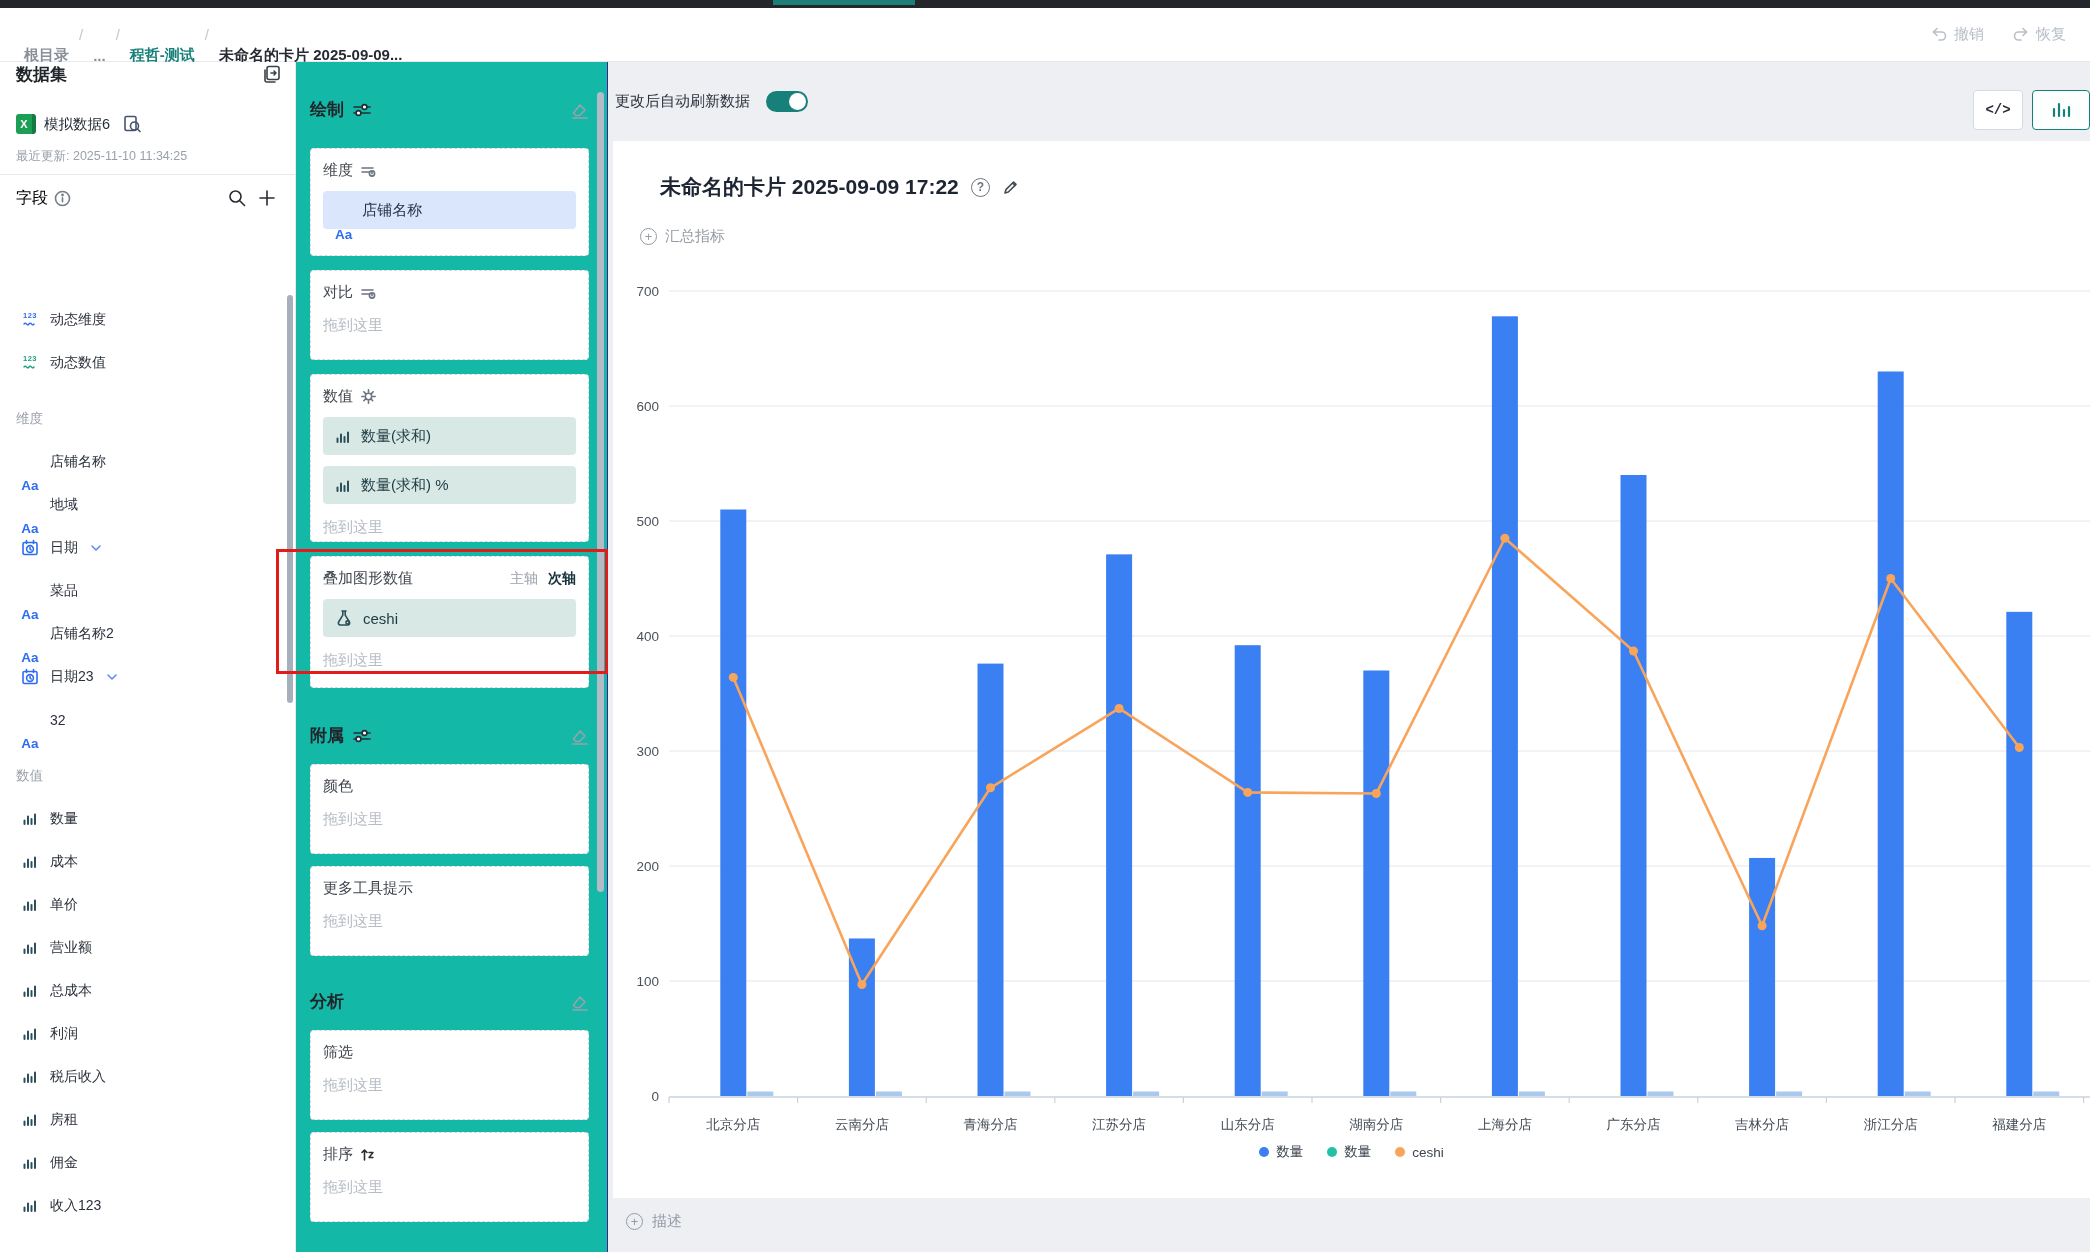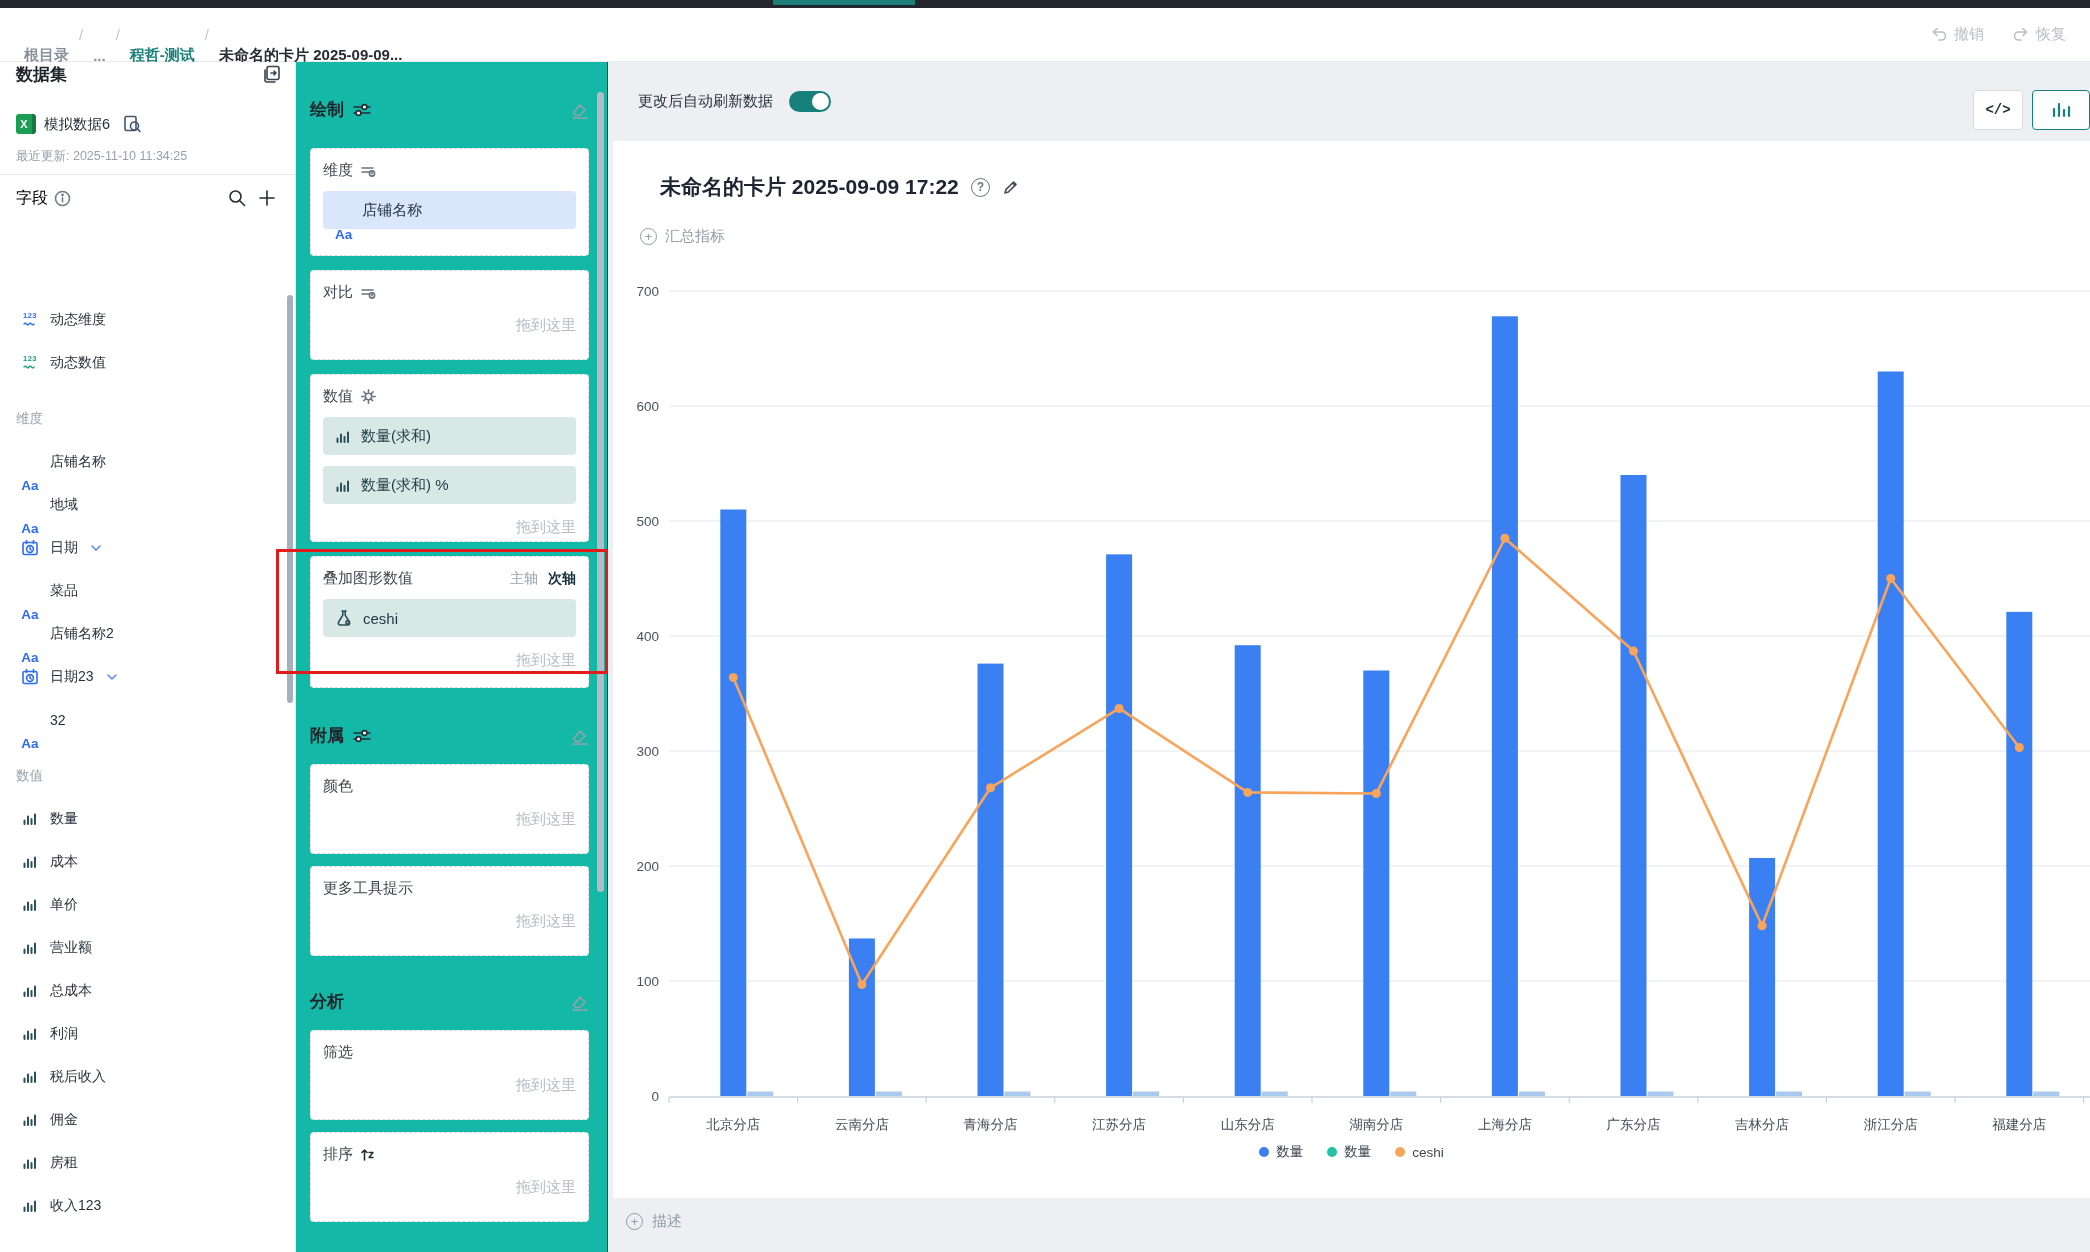--- a/index.html
+++ b/index.html
@@ -54,28 +54,28 @@
   .p-eraser { position:absolute; right:16px; width:22px; height:22px; display:inline-flex; align-items:center; justify-content:center; cursor:pointer; }
   .dash-box { position:absolute; left:14px; right:18px; border:1px dashed #d5d9e0; border-radius:4px; padding:12px 12px; background:#fff; }
   .box-label { font-size:15px; color:#40464e; display:flex; align-items:center; gap:7px; }
   .box-head { display:flex; align-items:center; font-size:15px; color:#40464e; }
   .axis-switch { margin-left:auto; font-size:14px; display:flex; gap:10px; }
   .axis-switch .primary { color:#9aa0ab; cursor:pointer; }
   .axis-switch .secondary { color:#16323c; font-weight:bold; cursor:pointer; }
   .chip { margin-top:11px; height:38px; border-radius:4px; display:flex; align-items:center; gap:10px; padding:0 12px; font-size:15px; cursor:grab; }
   .chip.blue { background:#d9e6fb; color:#243347; }
   .chip.green { background:#d8e9e5; color:#1d3a43; }
-  .drop-hint { margin-top:14px; text-align:right; font-size:15px; color:#b6bcc5; }
+  .drop-hint { margin-top:14px; text-align:left; font-size:15px; color:#b6bcc5; }
   .panel-scroll { position:absolute; right:3px; top:30px; width:7px; height:800px; border-radius:3.5px; background:#b3bcc6; }
 
   
   .annotation { position:absolute; left:276px; top:549px; width:332px; height:125px; border:3px solid #e31b1b; z-index:60; pointer-events:none; }
 
   
-  .refresh-row { position:absolute; top:0; left:0; right:0; height:79px; display:flex; align-items:center; padding-left:30px; gap:16px; }
+  .refresh-row { position:absolute; top:0; left:0; right:0; height:79px; display:flex; align-items:center; padding-left:7px; gap:16px; }
   .refresh-label { font-size:15px; color:#2b313b; }
   .toggle { width:42px; height:21px; border-radius:11px; background:#17807a; position:relative; cursor:pointer; flex:none; }
   .toggle .knob { position:absolute; top:2px; right:2px; width:17px; height:17px; border-radius:50%; background:#fff; }
   .tool-btn { position:absolute; top:28px; height:40px; border-radius:4px; border:1px solid #d6dae0; background:#fff; display:flex; align-items:center; justify-content:center; cursor:pointer; }
   .tool-btn.code { left:1365px; width:50px; font-size:14px; font-weight:bold; color:#272c33; font-family:"Liberation Mono","DejaVu Sans Mono",monospace; }
   .tool-btn.chartsel { left:1424px; width:58px; border:1px solid #17807a; background:#fdfefe; }
 
   .card { position:absolute; left:5px; top:79px; width:1477px; height:1057px; background:#fff; }
   .card-title-row { position:absolute; left:47px; top:32px; display:flex; align-items:center; gap:12px; z-index:5; }
   .card-title { font-size:21px; font-weight:bold; color:#1d2533; }
@@ -314,29 +314,29 @@
             </svg>
           </span>
           <span>税后收入</span>
         </li>
         <li>
           <span class="f-icon">
             <svg width="16" height="15" viewBox="0 0 16 15" fill="none" stroke="#2b505b" stroke-width="1.6" stroke-linecap="round" stroke-linejoin="round">
               <path d="M2.5 13V9.5M6 13V5.5M9.5 13V8M13 13V3.5" stroke-width="2"></path>
             </svg>
           </span>
+          <span>房租</span>
+        </li>
+        <li>
+          <span class="f-icon">
+            <svg width="16" height="15" viewBox="0 0 16 15" fill="none" stroke="#2b505b" stroke-width="1.6" stroke-linecap="round" stroke-linejoin="round">
+              <path d="M2.5 13V9.5M6 13V5.5M9.5 13V8M13 13V3.5" stroke-width="2"></path>
+            </svg>
+          </span>
           <span>佣金</span>
-        </li>
-        <li>
-          <span class="f-icon">
-            <svg width="16" height="15" viewBox="0 0 16 15" fill="none" stroke="#2b505b" stroke-width="1.6" stroke-linecap="round" stroke-linejoin="round">
-              <path d="M2.5 13V9.5M6 13V5.5M9.5 13V8M13 13V3.5" stroke-width="2"></path>
-            </svg>
-          </span>
-          <span>房租</span>
         </li>
         <li>
           <span class="f-icon">
             <svg width="16" height="15" viewBox="0 0 16 15" fill="none" stroke="#2b505b" stroke-width="1.6" stroke-linecap="round" stroke-linejoin="round">
               <path d="M2.5 13V9.5M6 13V5.5M9.5 13V8M13 13V3.5" stroke-width="2"></path>
             </svg>
           </span>
           <span>收入123</span>
         </li>
       </ul>

